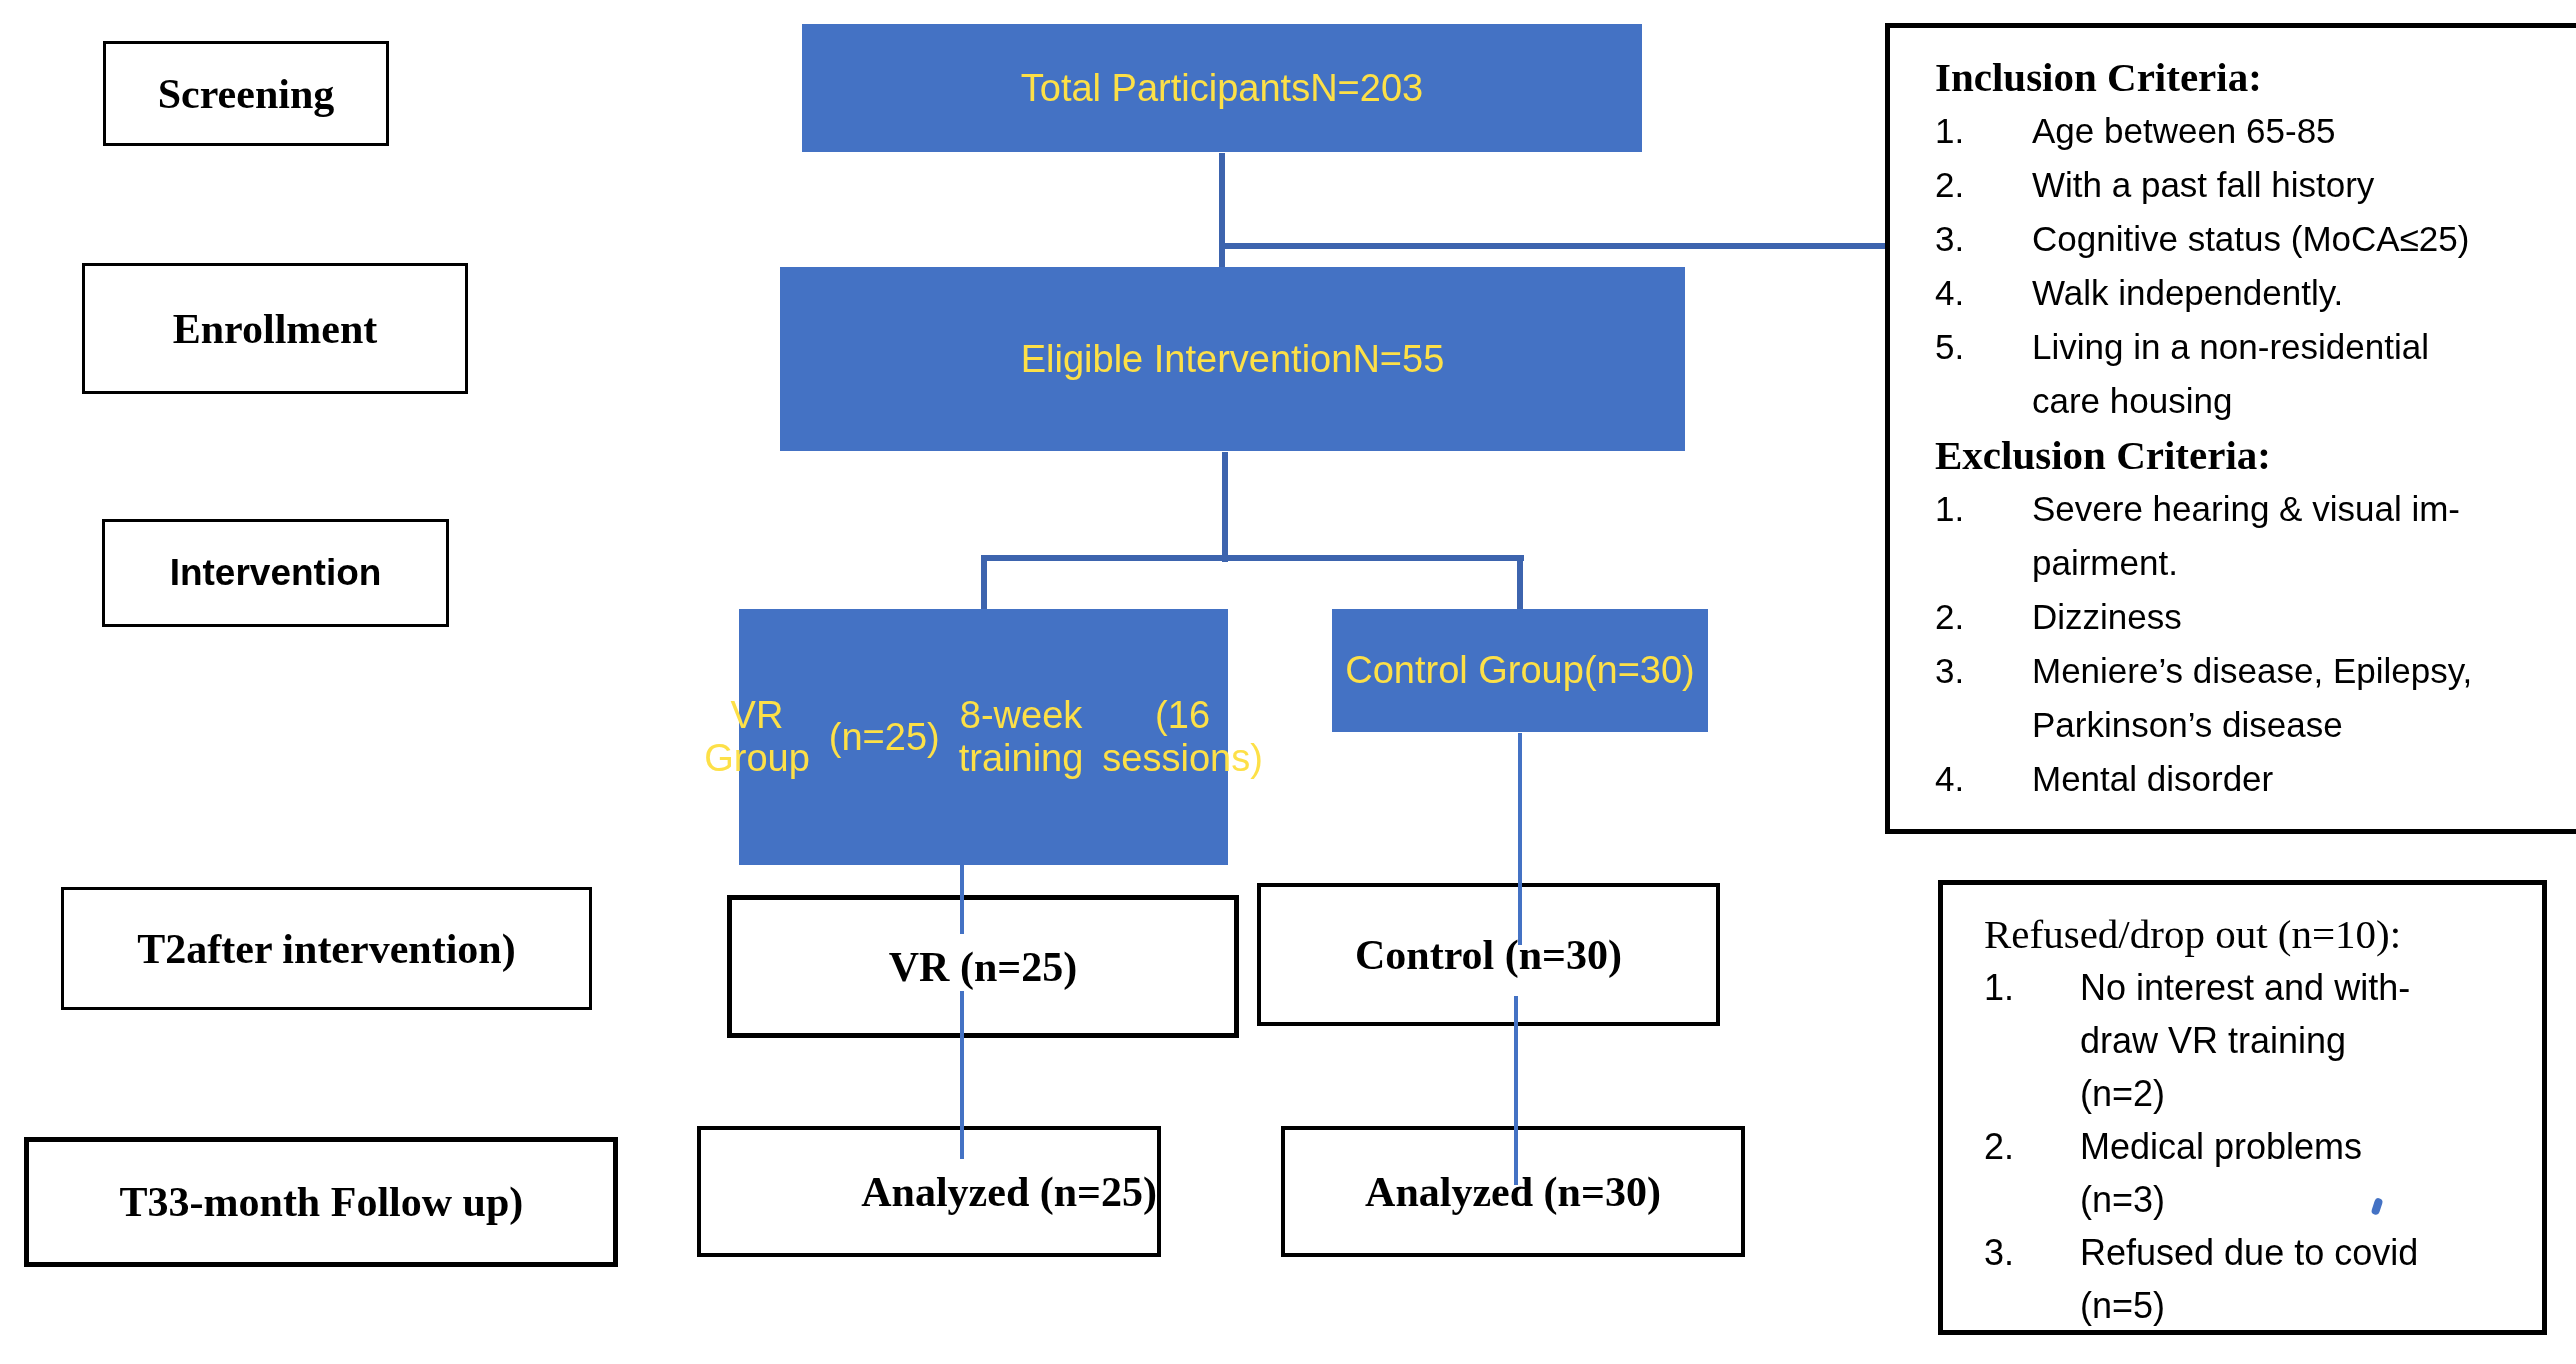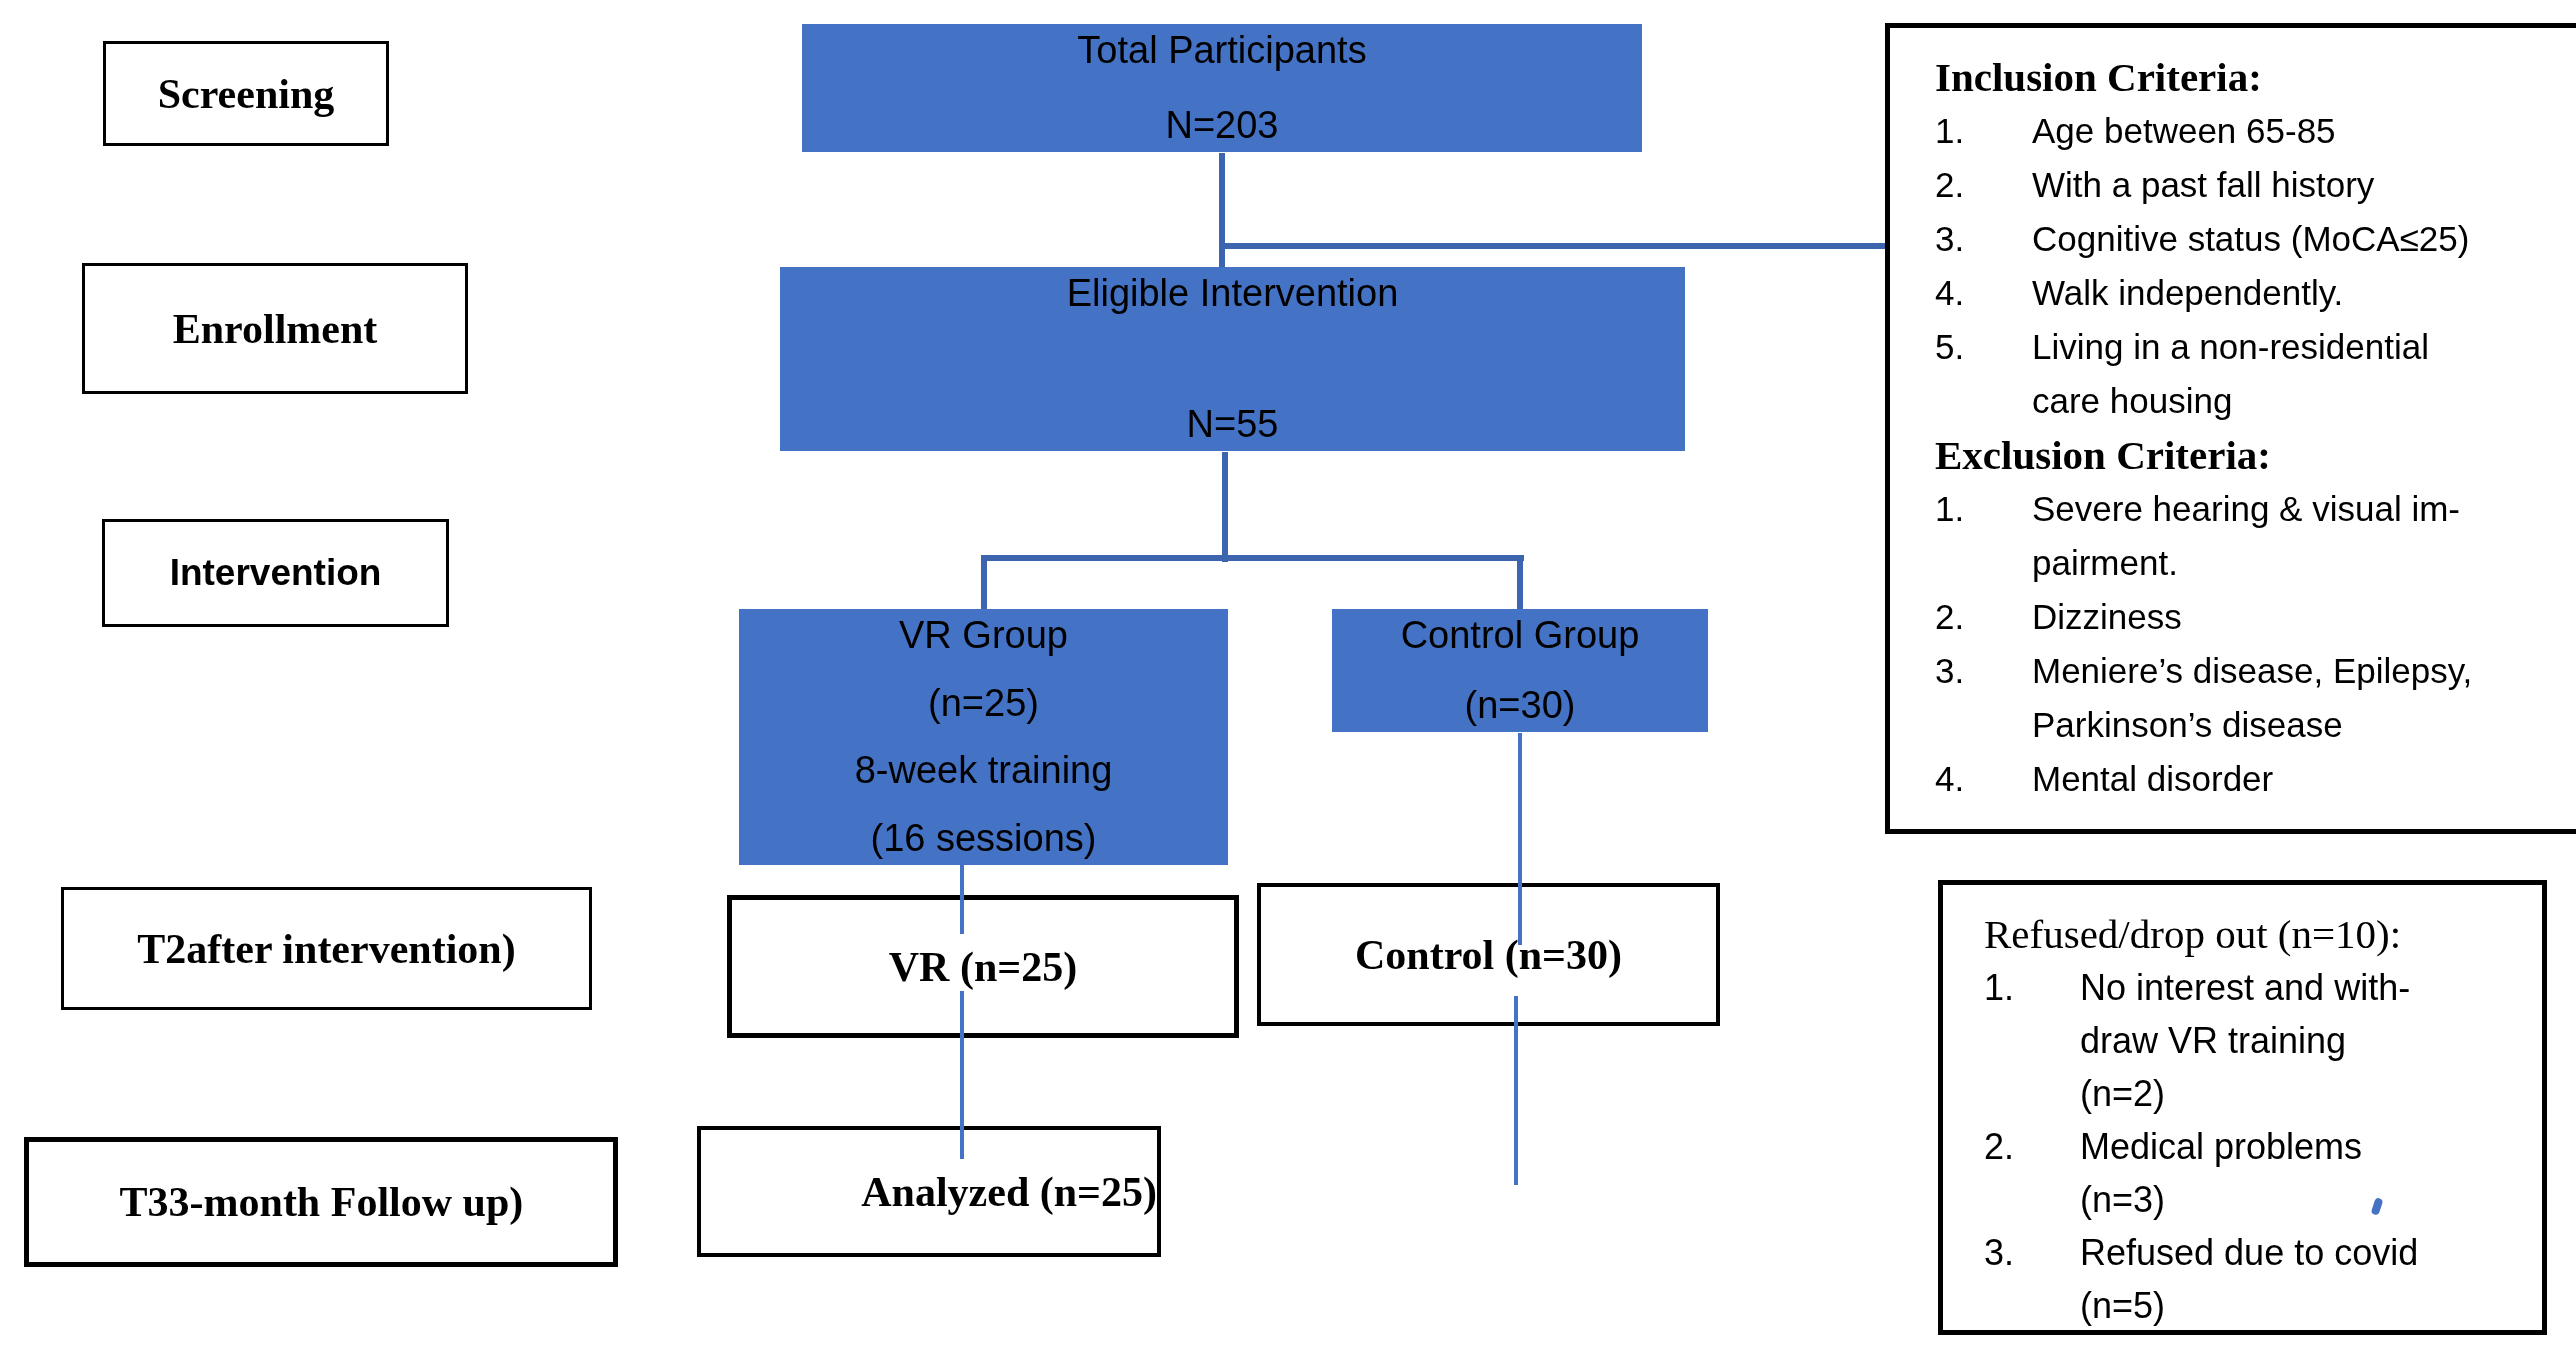--- a/index.html
+++ b/index.html
@@ -6,23 +6,23 @@
   #canvas{position:relative;width:2576px;height:1365px;background:#ffffff;overflow:hidden;
           font-family:"Liberation Sans","DejaVu Sans",sans-serif;color:#000;}
 
   
   .lbox{position:absolute;border:3.8px solid #000;background:#fff;display:flex;
         align-items:center;justify-content:center;
         font-family:"Liberation Serif","DejaVu Serif",serif;font-weight:bold;font-size:42px;}
   .lbox.sans{font-family:"Liberation Sans","DejaVu Sans",sans-serif;font-size:37px;font-weight:bold;}
 
   
-  .bluebox{position:absolute;background:#4472C4;display:flex;flex-direction:column;
-           justify-content:space-between;align-items:center;text-align:center;
-           font-size:38px;color:#000000;padding:5.1px 6.4px;box-sizing:border-box;}
+  .bluebox{position:absolute;background:#4472C4;display:flex;flex-direction:row;
+           justify-content:center;align-items:center;text-align:center;
+           font-size:38px;color:#fde047;padding:5.1px 6.4px;box-sizing:border-box;}
 
   
   .wbox{position:absolute;border:5.8px solid #000;background:#fff;display:flex;
         align-items:center;justify-content:center;text-align:center;
         font-family:"Liberation Serif","DejaVu Serif",serif;font-weight:bold;font-size:42px;
         box-sizing:border-box;}
 
   
   .panel{position:absolute;border:5.1px solid #000;background:#fff;box-sizing:border-box;}
   .panel-inner{padding:22px 19px 6.4px 45px;}
@@ -94,20 +94,23 @@
 
   <div class="wbox" style="left:727px;top:895px;width:512px;height:143px;">
     <span>VR (n=25)</span>
   </div>
   <div class="wbox" style="left:1257px;top:883px;width:463px;height:143px;border-width:4.5px;">
     <span>Control (n=30)</span>
   </div>
   <div class="wbox" style="left:697px;top:1126px;width:464px;height:131px;border-width:4.5px;justify-content:flex-end;">
     <span>Analyzed (n=25)</span>
   </div>
+  <div class="wbox" style="left:1281px;top:1126px;width:464px;height:131px;border-width:4.5px;">
+    <span>Analyzed (n=30)</span>
+  </div>
 
   <div class="line thin" style="left:960px;top:865px;width:3.8px;height:69px;"></div>
   <div class="line thin" style="left:960px;top:991px;width:3.8px;height:168px;"></div>
   <div class="line thin" style="left:1518px;top:733px;width:3.8px;height:212px;"></div>
   <div class="line thin" style="left:1514px;top:996px;width:3.8px;height:189px;"></div>
 
   <div class="panel" style="left:1885px;top:23px;width:706px;height:811px;">
     <div class="panel-inner">
       <div class="chead">Inclusion Criteria:</div>
       <div class="crow">

